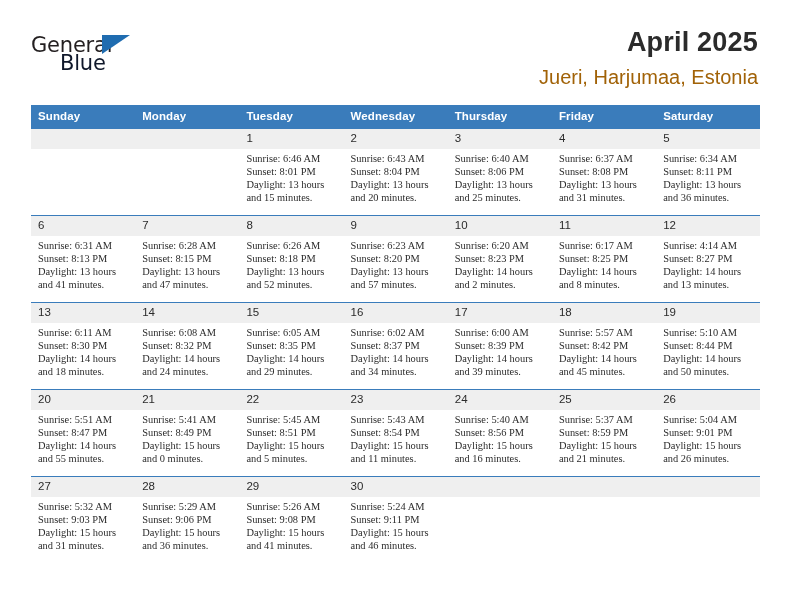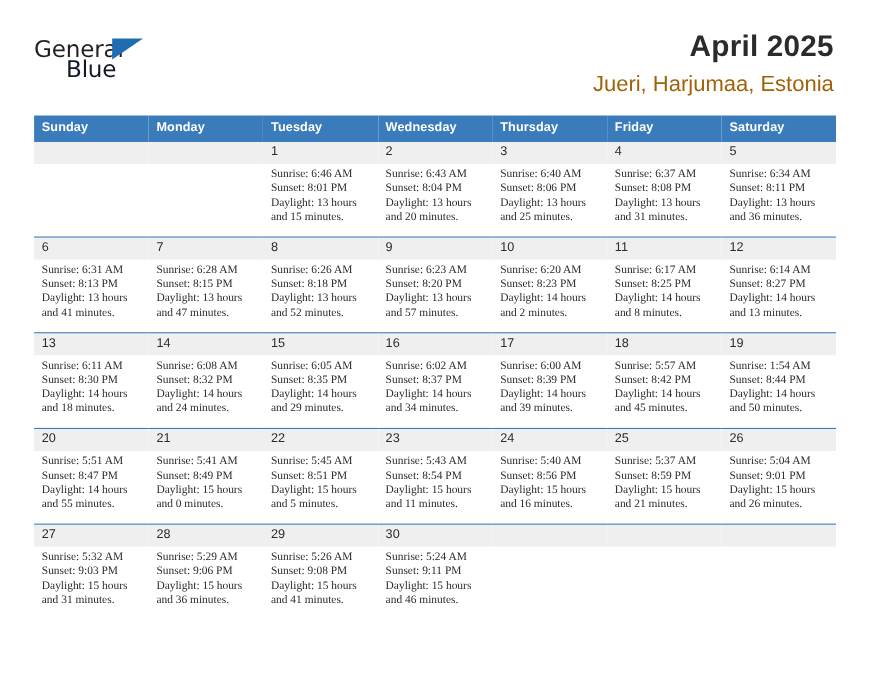--- a/index.html
+++ b/index.html
@@ -276,21 +276,21 @@
           <div class="daynum">11</div>
           <div class="detail">
             <div>Sunrise: 6:17 AM</div>
             <div>Sunset: 8:25 PM</div>
             <div class="wrap">Daylight: 14 hours and 8 minutes.</div>
           </div>
         </td>
         <td>
           <div class="daynum">12</div>
           <div class="detail">
-            <div>Sunrise: 6:14 AM</div>
+            <div>Sunrise: 4:14 AM</div>
             <div>Sunset: 8:27 PM</div>
             <div class="wrap">Daylight: 14 hours and 13 minutes.</div>
           </div>
         </td>
       </tr>
 
       <tr class="shaded">
         <td>
           <div class="daynum">13</div>
           <div class="detail">
@@ -335,21 +335,21 @@
           <div class="daynum">18</div>
           <div class="detail">
             <div>Sunrise: 5:57 AM</div>
             <div>Sunset: 8:42 PM</div>
             <div class="wrap">Daylight: 14 hours and 45 minutes.</div>
           </div>
         </td>
         <td>
           <div class="daynum">19</div>
           <div class="detail">
-            <div>Sunrise: 1:54 AM</div>
+            <div>Sunrise: 5:10 AM</div>
             <div>Sunset: 8:44 PM</div>
             <div class="wrap">Daylight: 14 hours and 50 minutes.</div>
           </div>
         </td>
       </tr>
 
       <tr class="shaded">
         <td>
           <div class="daynum">20</div>
           <div class="detail">

